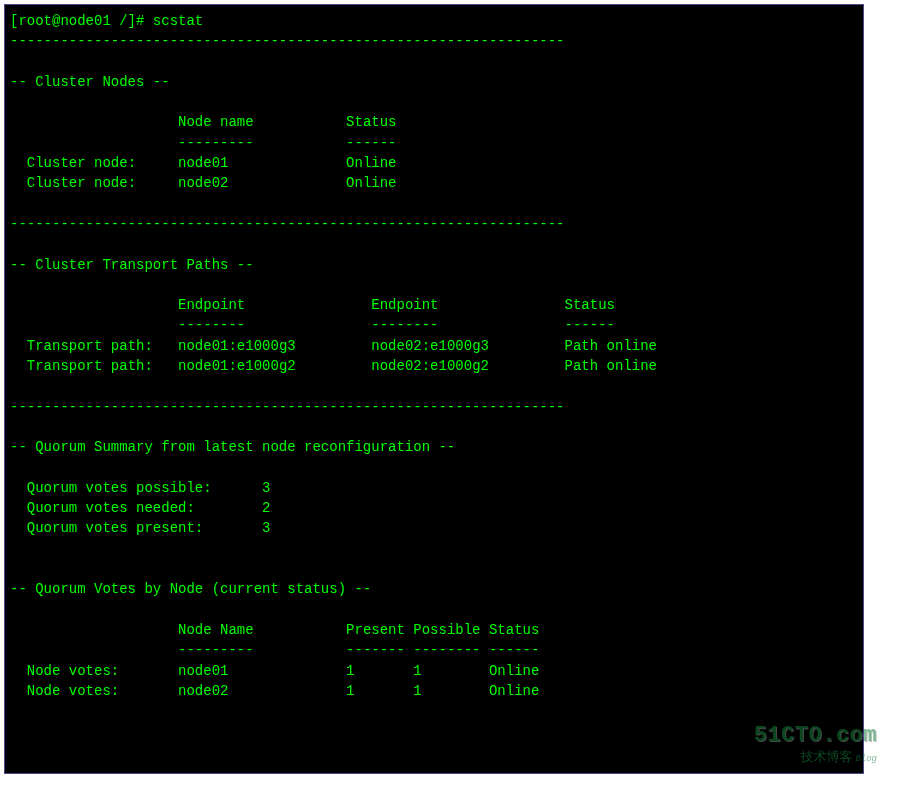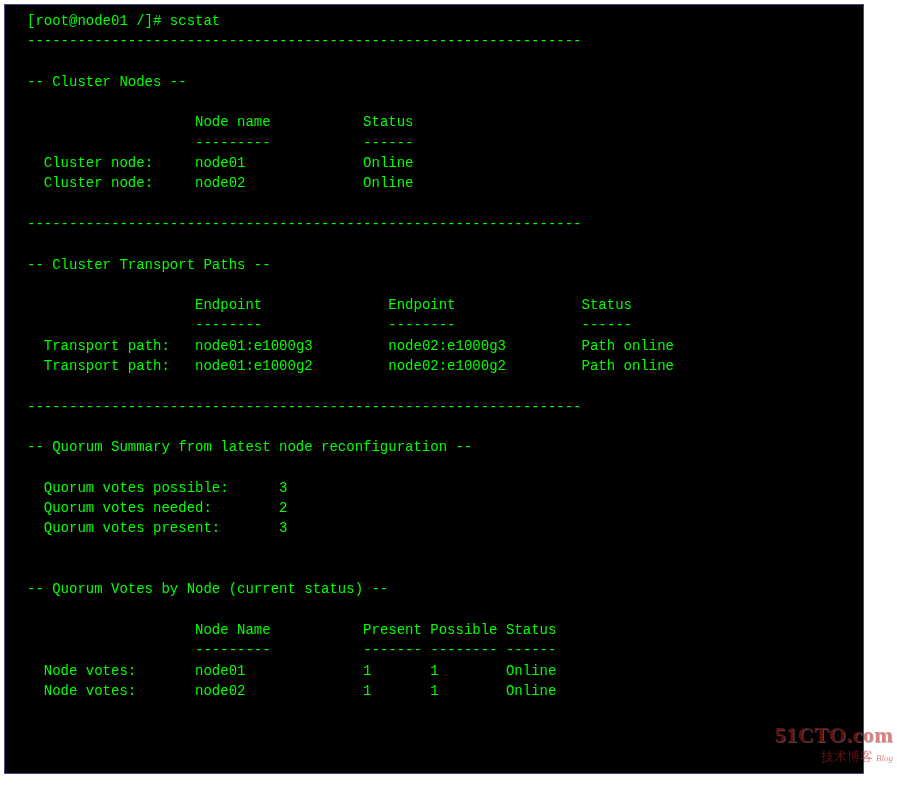--- a/index.html
+++ b/index.html
@@ -10,42 +10,42 @@
       display: flex;
       justify-content: flex-start;
       position: relative;
     }
     .terminal-window {
       width: 860px;
       height: 770px;
       background: #000000;
       border: 1px solid #4a4a8a;
       margin: 4px;
-      padding: 6px 22px;
+      padding: 6px 5px;
       box-sizing: border-box;
       color: #00ff00;
       font-size: 14px;
       line-height: 1.45;
       overflow: hidden;
       position: relative;
     }
     pre {
       margin: 0;
       font-family: inherit;
       color: #00ff00;
       white-space: pre;
     }
     .watermark {
       position: absolute;
-      right: 4px;
+      right: 20px;
       bottom: 12px;
       text-align: right;
-      color: #b91c1c;
+      color: #15803d;
       opacity: 0.55;
-      font-family: Liberation Serif, serif;
+      font-family: Liberation Mono, monospace;
       pointer-events: none;
       user-select: none;
     }
     .watermark .wm-top {
       font-size: 22px;
       font-weight: bold;
       letter-spacing: 0.5px;
       text-shadow: 1px 1px 0 #888;
     }
     .watermark .wm-bottom {

